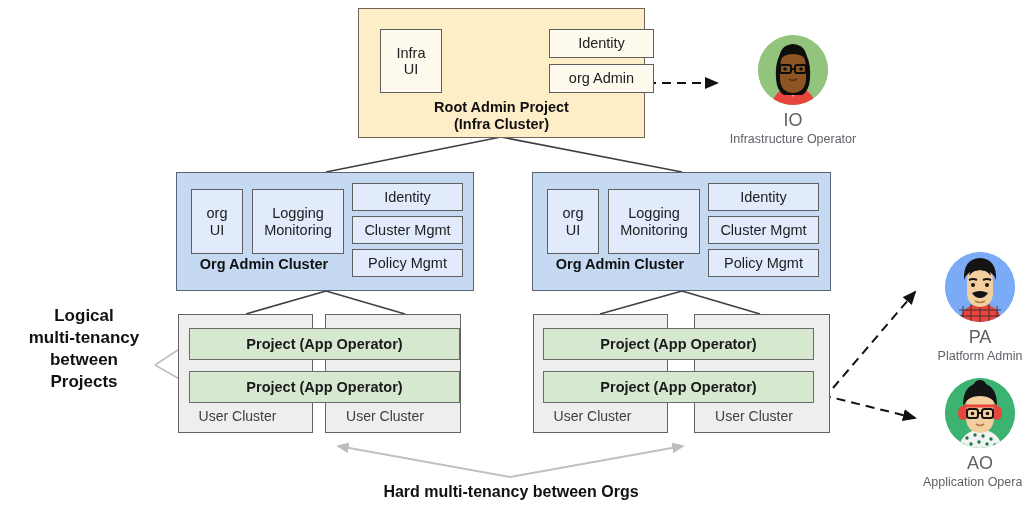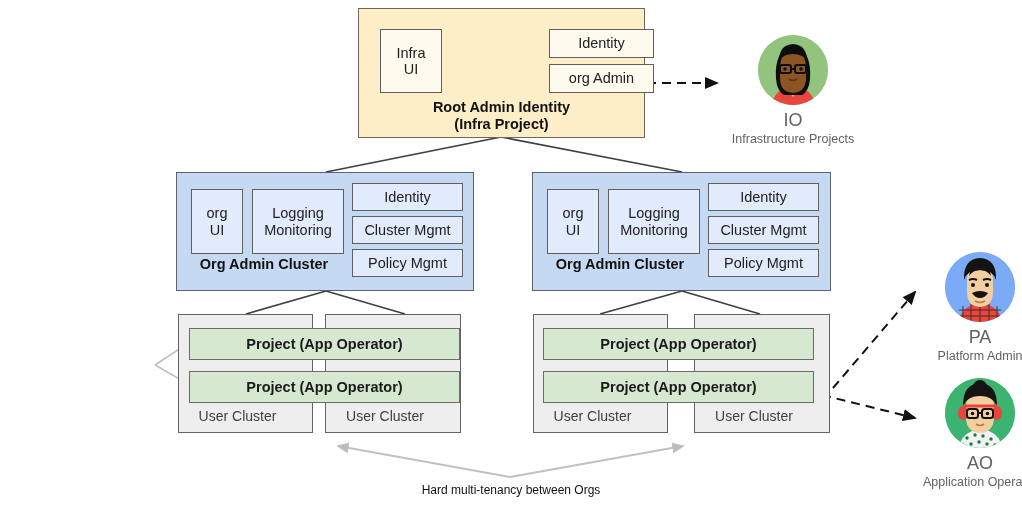--- a/index.html
+++ b/index.html
@@ -76,22 +76,22 @@
 
   
   .side-note {
     font-weight: bold;
     font-size: 17px;
     line-height: 1.3;
     color: #111111;
     text-align: center;
   }
   .bottom-note {
-    font-weight: normal;
-    font-size: 12px;
+    font-weight: bold;
+    font-size: 16px;
     color: #111111;
     text-align: center;
     width: 100%;
   }
 
   
   .persona { width: 130px; text-align: center; }
   .avatar {
     width: 70px; height: 70px;
     border-radius: 50%;
@@ -169,22 +169,22 @@
 
     <div class="abs mod mod-root" style="left:190px; top:20px; width:105px; height:29px;">
       <span>Identity</span>
     </div>
 
     <div class="abs mod mod-root" style="left:190px; top:55px; width:105px; height:29px;">
       <span>org Admin</span>
     </div>
 
     <div class="cluster-title" style="top:90px;">
-      <div>Root Admin Identity</div>
-      <div>(Infra Project)</div>
+      <div>Root Admin Project</div>
+      <div>(Infra Cluster)</div>
     </div>
   </div>
 
   <div class="abs org-cluster" style="left:176px; top:172px; width:298px; height:119px;">
 
     <div class="abs mod mod-org" style="left:14px; top:16px; width:52px; height:65px;">
       <span style="white-space:pre-line">org
 UI</span>
     </div>
 
@@ -256,20 +256,24 @@
     <div class="uc-label" style="bottom:8px;">User Cluster</div>
   </div>
 
   <div class="abs project-bar" style="left:543px; top:328px; width:271px; height:32px;">
     <span>Project (App Operator)</span>
   </div>
   <div class="abs project-bar" style="left:543px; top:371px; width:271px; height:32px;">
     <span>Project  (App Operator)</span>
   </div>
 
+  <div class="abs side-note" style="left:14px; top:305px; width:140px; white-space:pre-line;">Logical
+multi-tenancy
+between
+Projects</div>
 
   <div class="abs bottom-note" style="left:0px; top:483px;">Hard multi-tenancy between Orgs</div>
 
   <div class="abs persona" style="left:728px; top:35px;">
     <div class="avatar" style="background:#93c47d;">
       <svg width="70" height="70" viewBox="0 0 70 70">
         <circle cx="35" cy="35" r="35" fill="#93c47d"></circle>
         <path d="M14 70 q2-16 21-19 h1 q19 3 21 19 z" fill="#e8453c"></path>
         <path d="M30 48 L35 62 L40 48 L36 45 h-2 z" fill="#f5f5f5"></path>
         <path d="M18 44 q-2-30 17-32 q19 2 17 32 q-1 12 -8 16 h-18 q-7-4 -8-16 z" fill="#0d0d0d"></path>
@@ -279,21 +283,21 @@
           <rect x="22" y="30" width="11" height="8" rx="2" fill="none" stroke="#0d0d0d" stroke-width="2"></rect>
           <rect x="37" y="30" width="11" height="8" rx="2" fill="none" stroke="#0d0d0d" stroke-width="2"></rect>
           <rect x="33" y="33" width="4" height="2"></rect>
         </g>
         <circle cx="27" cy="34" r="1.8" fill="#111"></circle>
         <circle cx="43" cy="34" r="1.8" fill="#111"></circle>
         <path d="M31 44 q4 3 8 0" stroke="#5b3314" stroke-width="1.6" fill="none"></path>
       </svg>
     </div>
     <div class="persona-abbr">IO</div>
-    <div class="persona-role">Infrastructure Projects</div>
+    <div class="persona-role">Infrastructure Operator</div>
   </div>
 
   <div class="abs persona" style="left:915px; top:252px;">
     <div class="avatar" style="background:#7baaf7;">
       <svg width="70" height="70" viewBox="0 0 70 70">
         <circle cx="35" cy="35" r="35" fill="#7baaf7"></circle>
         <path d="M14 70 q2-16 21-19 h1 q19 3 21 19 z" fill="#e8453c"></path>
         <g stroke="#2b2b2b" stroke-width="1" opacity="0.85">
           <path d="M18 54 v16 M26 52 v18 M35 51 v19 M44 52 v18 M52 54 v16"></path>
           <path d="M14 58 h42 M13 64 h44"></path>

